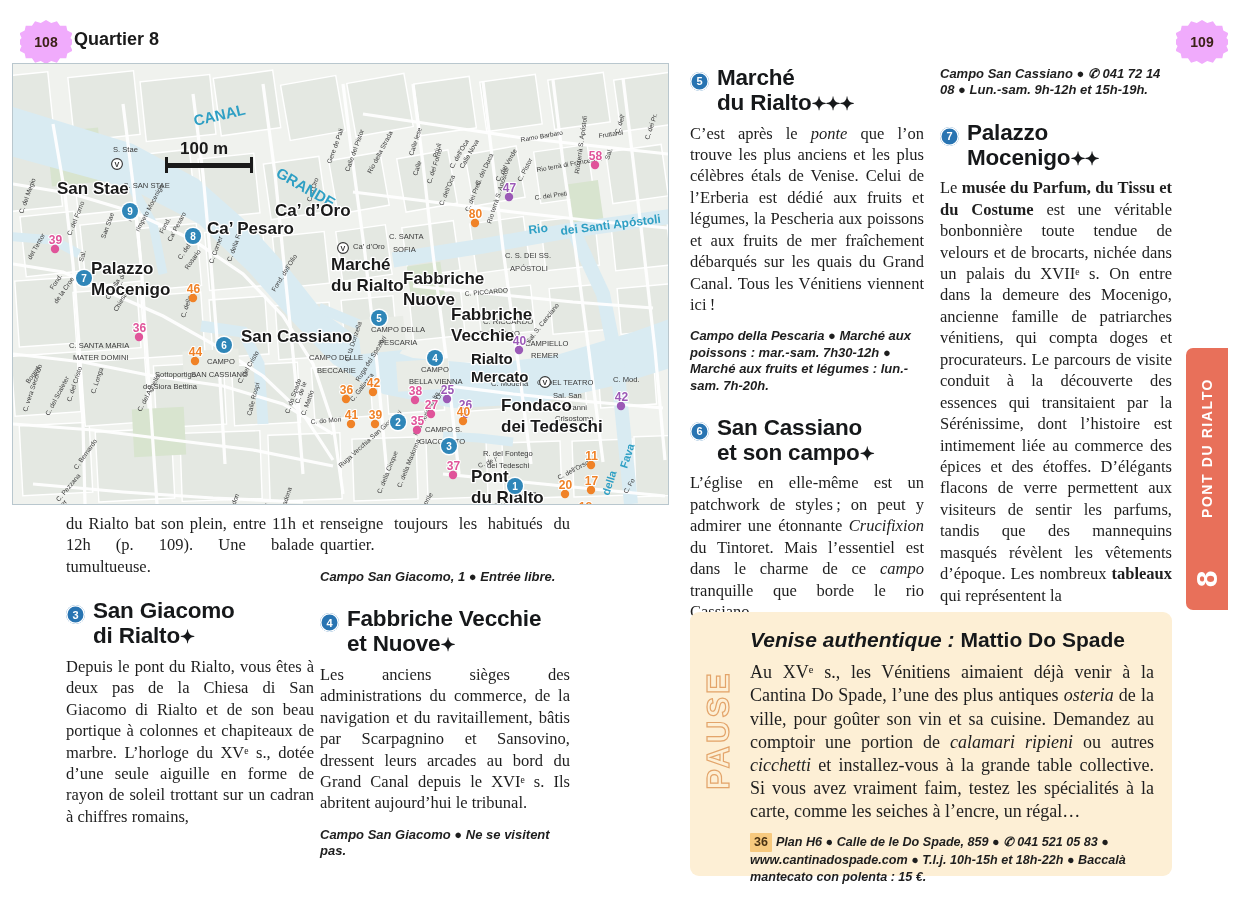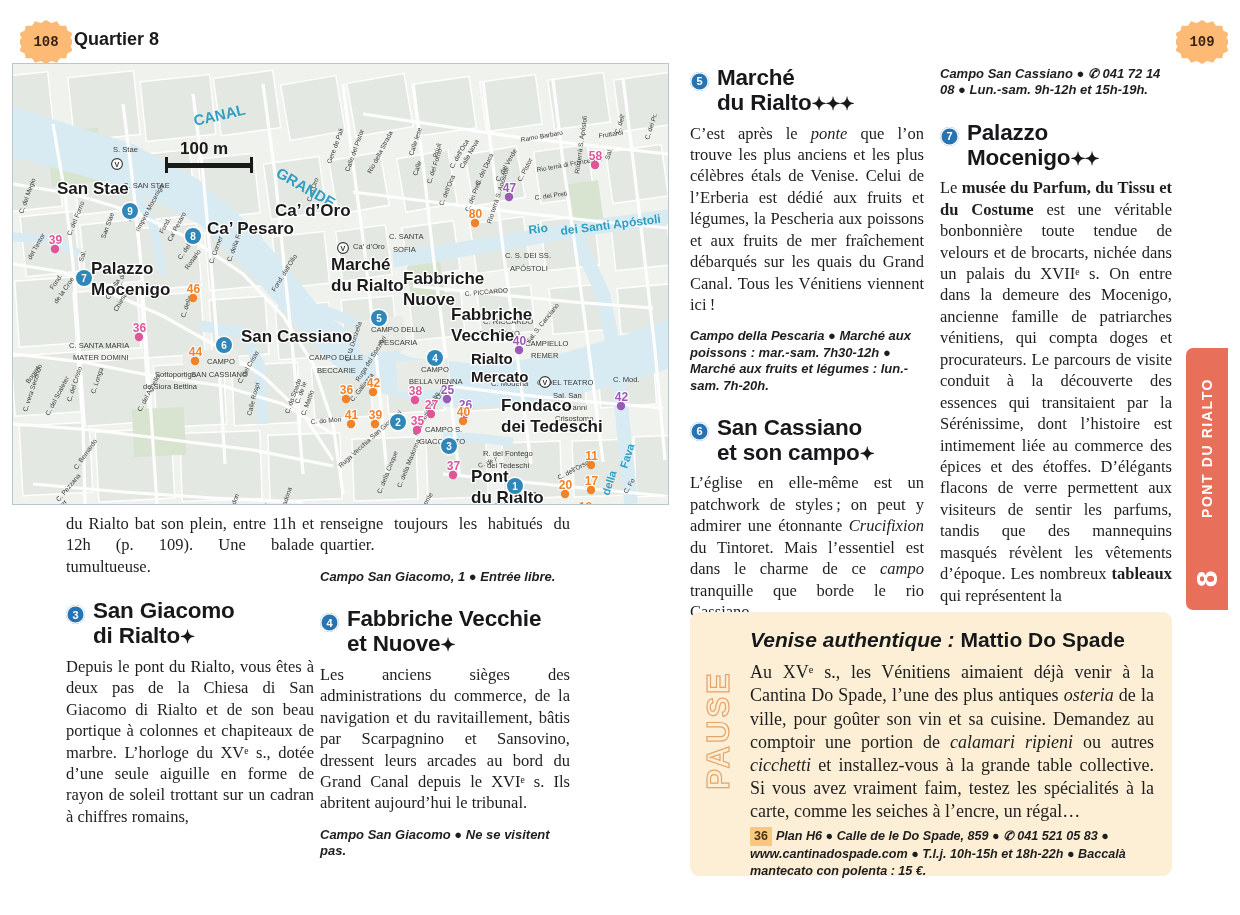--- a/index.html
+++ b/index.html
@@ -6,24 +6,24 @@
   html,body{margin:0;padding:0;}
   body{
     width:1240px;height:915px;background:#ffffff;
     font-family:"Liberation Serif", serif;
     position:relative;overflow:hidden;
   }
   
   .page-header{position:absolute;left:0;top:0;width:1240px;height:62px;}
   .starburst{
     position:absolute;width:52px;height:44px;
-    background:#fdba74;
+    background:#f0abfc;
     clip-path:polygon(50% 0%,60% 7%,71% 3%,77% 13%,89% 13%,91% 24%,101% 30%,97% 41%,104% 50%,97% 59%,101% 70%,91% 76%,89% 87%,77% 87%,71% 97%,60% 93%,50% 100%,40% 93%,29% 97%,23% 87%,11% 87%,9% 76%,-1% 70%,3% 59%,-4% 50%,3% 41%,-1% 30%,9% 24%,11% 13%,23% 13%,29% 3%,40% 7%);
     display:flex;align-items:center;justify-content:center;
-    font-family:Liberation Mono, monospace;font-weight:bold;font-size:14px;color:#3b2218;
+    font-family:Liberation Sans, sans-serif;font-weight:bold;font-size:14px;color:#3b2218;
   }
   #folio-left{left:20px;top:20px;}
   #folio-right{left:1176px;top:20px;}
   .header-title{
     position:absolute;left:74px;top:29px;
     font-family:"Liberation Sans",sans-serif;font-weight:bold;font-size:18px;color:#1a1a1a;
   }
   
   .map-wrap{
     position:absolute;left:12px;top:63px;width:655px;height:440px;
@@ -102,21 +102,21 @@
   }
   .pause-content{position:absolute;left:60px;top:16px;width:404px;}
   .pause-title{
     font-family:"Liberation Sans",sans-serif;font-weight:bold;font-size:21px;
     line-height:1.16;color:#16181a;margin-bottom:9px;
   }
   .pause-title .ital{font-style:italic;}
   .pause-text{font-size:18px;line-height:1.285;color:#1e1e1e;text-align:justify;}
   .pause-text i{font-style:italic;}
   .pause-practical{
-    margin-top:4px;font-family:"Liberation Sans",sans-serif;font-style:italic;
+    margin-top:10px;font-family:"Liberation Sans",sans-serif;font-style:italic;
     font-weight:bold;font-size:12.6px;line-height:1.34;color:#1e1e1e;text-align:left;
   }
   .num-chip{
     display:inline-block;background:#F7C97E;color:#4a3213;
     font-family:"Liberation Sans",sans-serif;font-weight:bold;font-style:normal;
     font-size:12.5px;padding:1px 4px;margin-right:4px;border-radius:1px;
   }
 </style>
 </head>
 <body>

